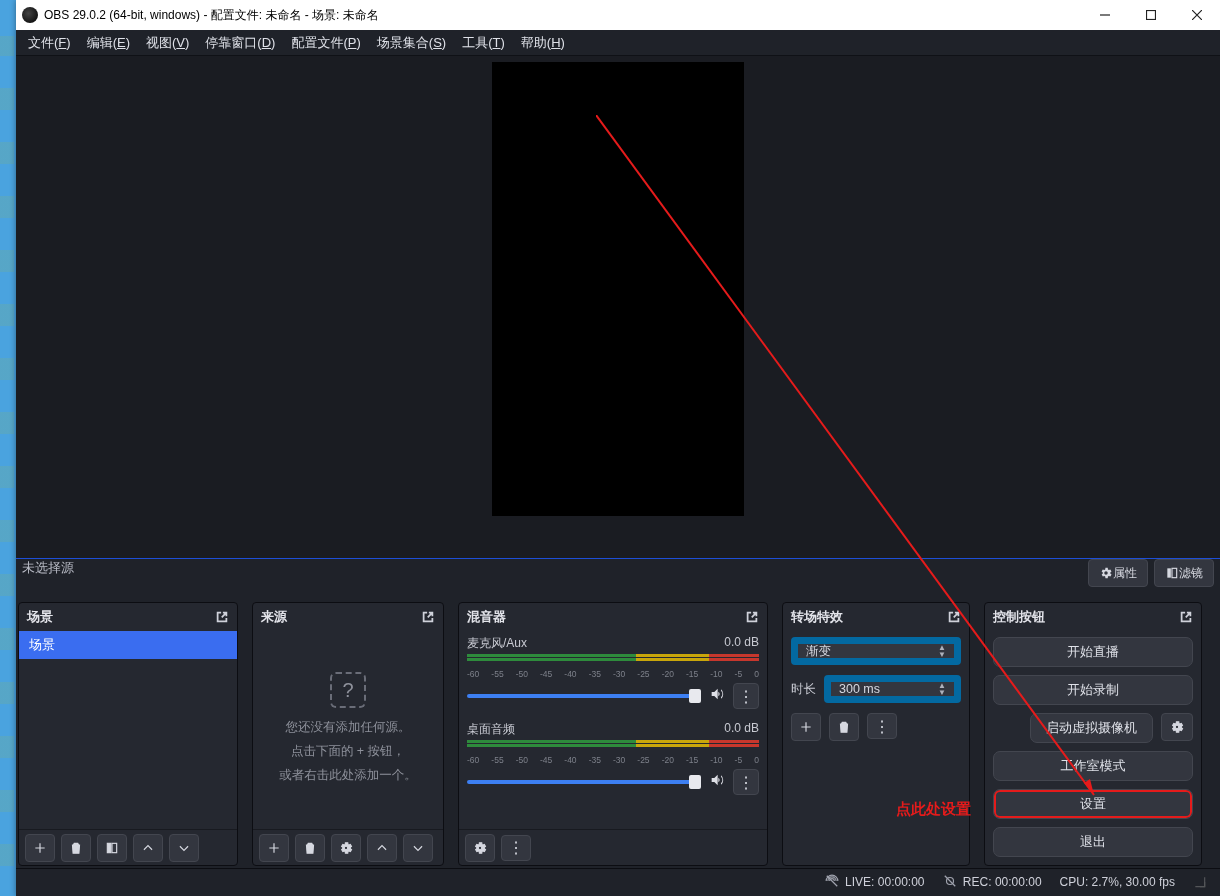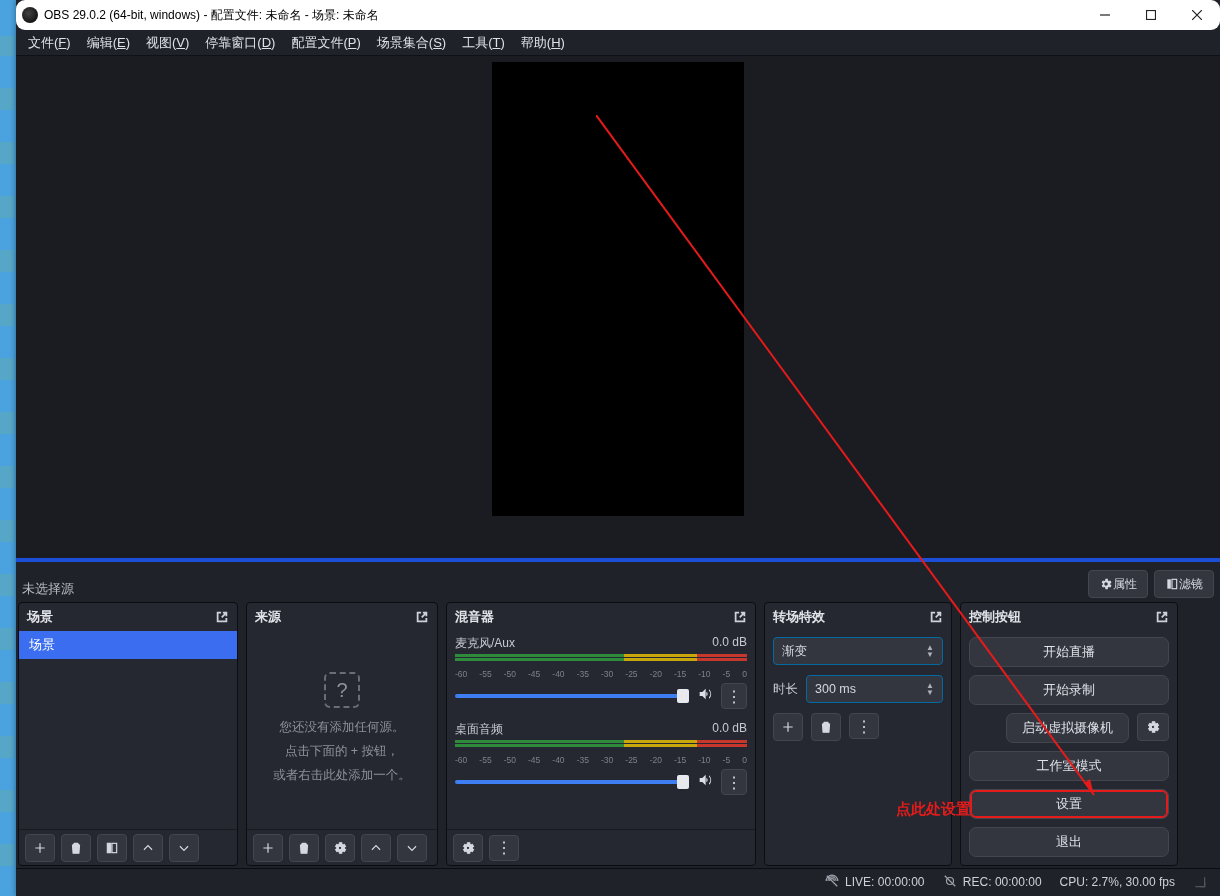--- a/index.html
+++ b/index.html
@@ -6,44 +6,44 @@
 body { width:1220px; height:896px; background:#4aa3df; overflow:hidden; position:relative; }
 
 
 .desktop-hint { position:absolute; left:0; top:36px; width:14px; height:830px; background:repeating-linear-gradient(0deg,#6aa 0 22px,#4aa3df 22px 54px); opacity:.45; }
 .sidebar-orange { position:absolute; right:0; top:192px; width:14px; height:24px; background:#ef6c00; border-radius:3px 0 0 3px; }
 
 
 .window { position:absolute; left:16px; top:0; width:1204px; height:896px; background:#1f2229; color:#d0d2d8; display:flex; flex-direction:column; box-shadow:0 0 6px rgba(0,0,0,.4); }
 
 
-.titlebar { height:30px; background:#fff; color:#000; display:flex; align-items:center; font-size:12px;border-radius:9px; }
+.titlebar { height:30px; background:#fff; color:#000; display:flex; align-items:center; font-size:12px; }
 .titlebar .icon-obs { width:16px; height:16px; border-radius:50%; background:radial-gradient(circle at 40% 40%,#444,#000); margin:0 6px; }
 .titlebar .title { flex:1; white-space:nowrap; }
 .winbtns { display:flex; }
 .winbtn { width:46px; height:30px; display:flex; align-items:center; justify-content:center; color:#222; }
 .winbtn svg { width:10px; height:10px; stroke:#222; stroke-width:1.2; fill:none; }
 
 
 .menubar { height:26px; background:#1f2229; display:flex; align-items:stretch; padding:0 4px; border-bottom:1px solid #0f1116; font-size:13px; }
 .menuitem { padding:0 8px; display:flex; align-items:center; color:#dfe1e8; }
 .menuitem u { text-decoration:underline; }
 
 
 .preview-zone { flex:0 0 502px; background:#1a1c22; position:relative; display:flex; justify-content:center; padding-top:6px; }
 .preview-canvas { width:252px; height:454px; background:#000; }
 
 
-.midbar { height:40px; background:#1f2229; display:flex; align-items:flex-end; padding:0 6px; gap:6px; border-top:4px solid #1d4ed8; }
+.midbar { height:40px; background:#1f2229; display:flex; align-items:flex-start; padding:0 6px; gap:6px; border-top:1px solid #1d4ed8; }
 .midbar .nosrc { color:#b9bcc6; font-size:13px; margin-right:auto; }
 .smallbtn { height:28px; padding:0 10px; background:#33363f; border:1px solid #43464f; border-radius:4px; display:flex; align-items:center; font-size:12px; color:#d6d8e0; }
 .smallbtn svg { width:14px; height:14px; fill:#d6d8e0; }
 
 
-.docks { display:flex; gap:8px; padding:4px 2px 2px; }
+.docks { display:flex; gap:14px; padding:4px 2px 2px; }
 .dock { background:#252830; border:1px solid #0c0d12; border-radius:4px; display:flex; flex-direction:column; }
 .dock-hdr { height:28px; display:flex; align-items:center; padding:0 8px; font-size:13px; font-weight:600; color:#e3e4ea; }
 .dock-hdr .spacer { flex:1; }
 .pop-icon { width:14px; height:14px; }
 
 .dock-scenes { width:220px; height:264px; }
 .dock-sources { width:192px; height:264px; }
 .dock-mixer { width:310px; height:264px;justify-content:flex-end; }
 .dock-trans { width:188px; height:264px; }
 .dock-ctrl { width:218px; height:264px; }
@@ -68,21 +68,21 @@
 .meter::after { content:""; position:absolute; top:4px; left:0; right:0; height:3px; background:linear-gradient(90deg,#2e8b3c 0 58%,#c9a60b 58% 83%,#c7372d 83% 100%); }
 .ticks { display:flex; justify-content:space-between; font-size:8.5px; color:#7d808a; }
 .slider-row { display:flex; align-items:center; gap:8px; margin-top:4px; }
 .hbar { flex:1; height:4px; background:#3d7ff2; border-radius:2px; position:relative; }
 .hbar::after { content:""; position:absolute; right:0; top:-5px; width:12px; height:14px; background:#e8e9ee; border-radius:2px; }
 .spk svg { width:16px; height:16px; fill:#dedfe6; }
 .dots { width:26px; height:26px; background:#33363f; border:1px solid #43464f; border-radius:4px; display:flex; align-items:center; justify-content:center; color:#d6d8e0; font-size:16px; }
 
 
 .trans-body { padding:6px 8px; display:flex; flex-direction:column; gap:10px; flex:1; }
-.sel { height:28px; background:#33363f; border:1px solid #0369a1; border-radius:4px; display:flex; align-items:center; padding:0 8px; font-size:12.5px; color:#d6d8e0; }
+.sel { height:28px; background:#33363f; border:7px solid #0369a1; border-radius:4px; display:flex; align-items:center; padding:0 8px; font-size:12.5px; color:#d6d8e0; }
 .sel .arr { margin-left:auto; display:flex; flex-direction:column; font-size:8px; line-height:7px; color:#aeb1bb; }
 .trow { display:flex; align-items:center; gap:8px; }
 .trow .lbl { font-size:12.5px; color:#c8cad2; }
 .trow .sel { flex:1; }
 .tbtns { display:flex; gap:8px; }
 
 
 .ctrl-body { padding:6px 8px; display:flex; flex-direction:column; gap:8px; flex:1; }
 .bigbtn { height:30px; background:#33363f; border:1px solid #43464f; border-radius:7px; display:flex; align-items:center; justify-content:center; font-size:13px; color:#dfe1e8; position:relative; }
 .camrow { display:flex; gap:8px;padding-left:37px; }

